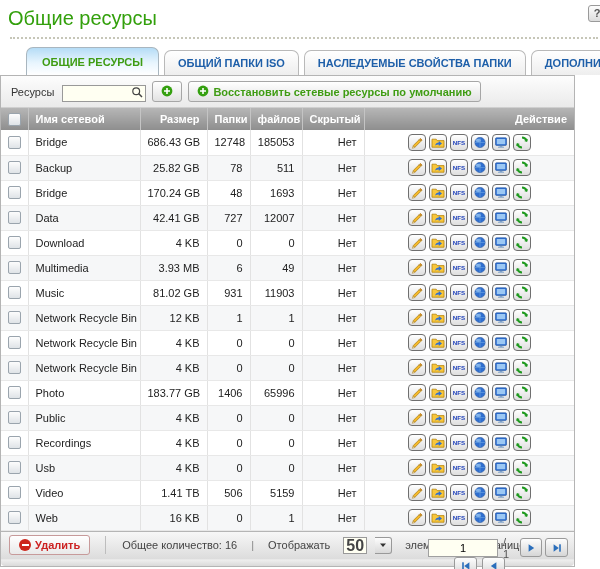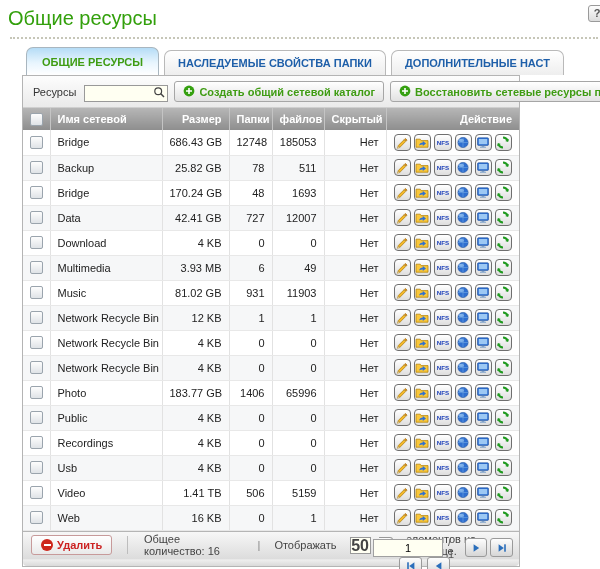--- a/index.html
+++ b/index.html
@@ -16,21 +16,21 @@
 
   
   .tabs { display:flex; align-items:flex-end; margin:8px 0 0 26px; position:relative; z-index:2; }
   .tab { font-size:11px; font-weight:bold; color:#1e5fa9; white-space:nowrap;
     background:linear-gradient(#ffffff,#eeeeee); border:1px solid #b9b9b9; border-bottom:none;
     border-radius:7px 7px 0 0; padding:6px 13px 6px 13px; margin-right:5px; cursor:pointer; }
   .tab.active { color:#3f9c13; padding:8px 15px 7px 15px;
     background:linear-gradient(#b5dcf6,#e8f5fe 55%,#ffffff); border-color:#a9b6bf; }
 
   
-  .panel { position:relative; margin-left:22px; width:498px;
+  .panel { position:relative; width:575px;
     border:1px solid #b4b4b4; background:#fff; z-index:1; }
 
   
   .toolbar { display:flex; align-items:center; height:32px; padding:0 6px 0 10px;
     background:linear-gradient(#fdfdfd,#eaeaea); border-bottom:1px solid #cfcfcf; gap:6px; }
   .search-label { font-size:11px; color:#333; margin-right:2px; }
   .search-box { position:relative; width:84px; height:17px; }
   .search-box input { width:84px; height:17px; border:1px solid #999; background:#fffff2;
     font-size:11px; padding:0 16px 0 4px; outline:none; }
   .search-box .mag { position:absolute; right:2px; top:2px; }
@@ -96,20 +96,21 @@
 <body>
 
 <div class="page-header">
   <div class="page-title">Общие ресурсы</div>
   <div class="help-btn">?</div>
   <div class="dotted-rule"></div>
 </div>
 
 <div class="tabs">
   <div class="tab active">ОБЩИЕ РЕСУРСЫ</div>
+  <div class="tab">ОБЩИЙ ПАПКИ ISO</div>
   <div class="tab">НАСЛЕДУЕМЫЕ СВОЙСТВА ПАПКИ</div>
   <div class="tab">ДОПОЛНИТЕЛЬНЫЕ НАСТ</div>
 </div>
 
 <div class="panel">
 
   <div class="toolbar">
     <span class="search-label">Ресурсы</span>
     <span class="search-box">
       <input type="text" value="" style="">
@@ -120,21 +121,20 @@
           </svg>
       </span>
     </span>
     <button class="tb-btn">
       <span>
         <svg width="12" height="12" viewBox="0 0 12 12">
             <circle cx="6" cy="6" r="5.4" fill="#35a010"></circle>
             <path d="M6 3v6M3 6h6" stroke="#fff" stroke-width="1.6"></path>
           </svg>
       </span>
-      <span>Создать общий сетевой каталог</span>
     </button>
     <button class="tb-btn">
       <span>
         <svg width="12" height="12" viewBox="0 0 12 12">
             <circle cx="6" cy="6" r="5.4" fill="#35a010"></circle>
             <path d="M6 3v6M3 6h6" stroke="#fff" stroke-width="1.6"></path>
           </svg>
       </span>
       <span>Восстановить сетевые ресурсы по умолчанию</span>
     </button>

